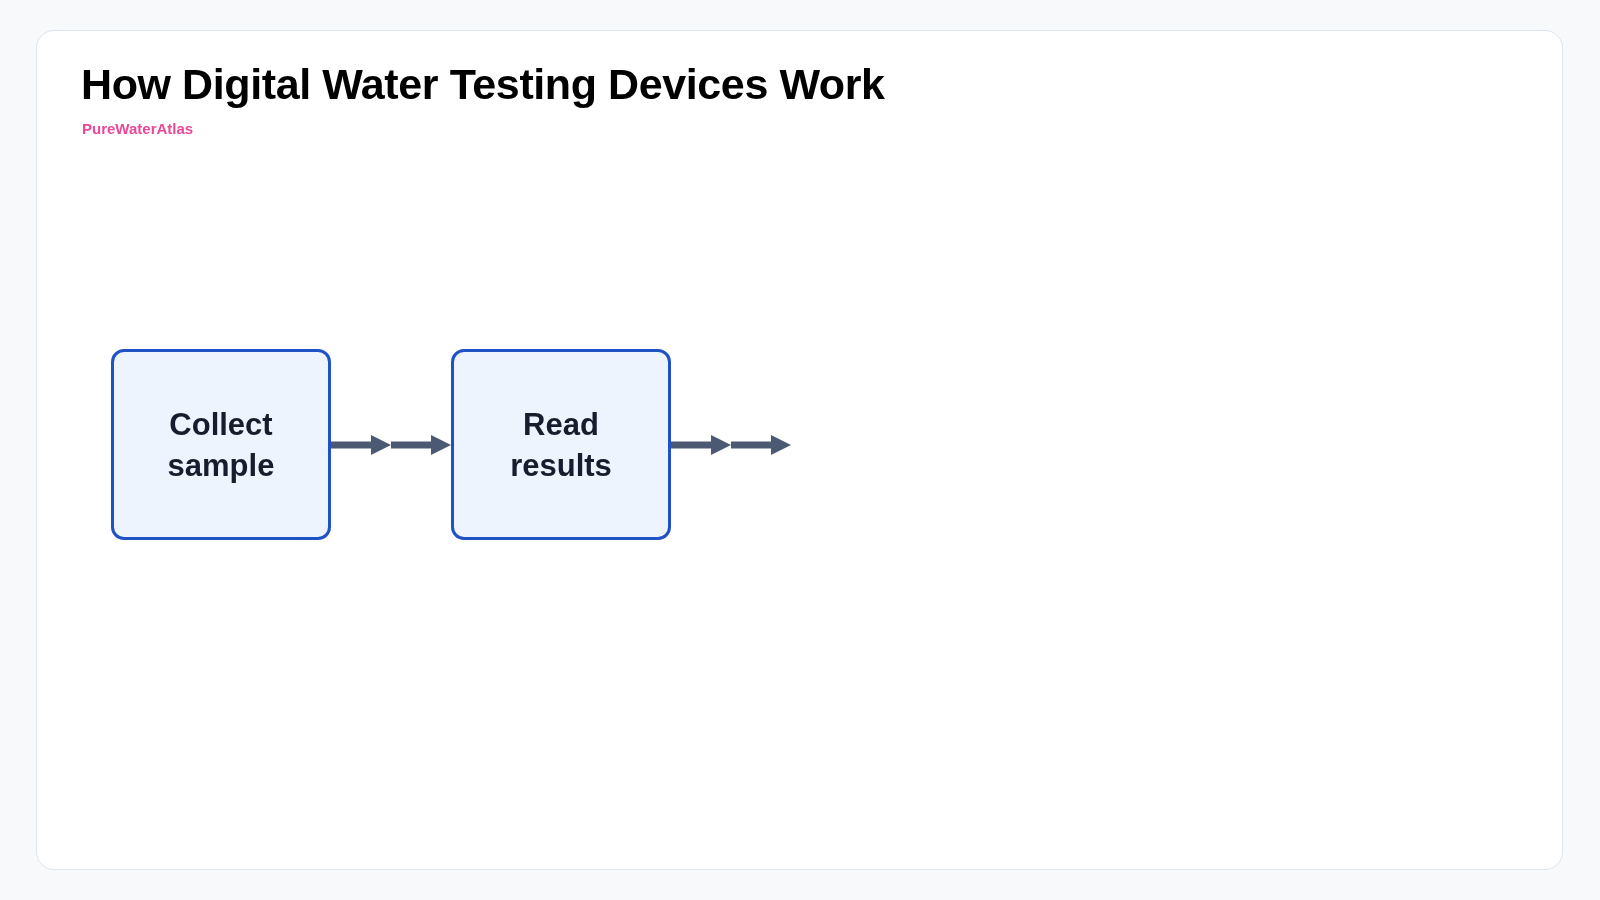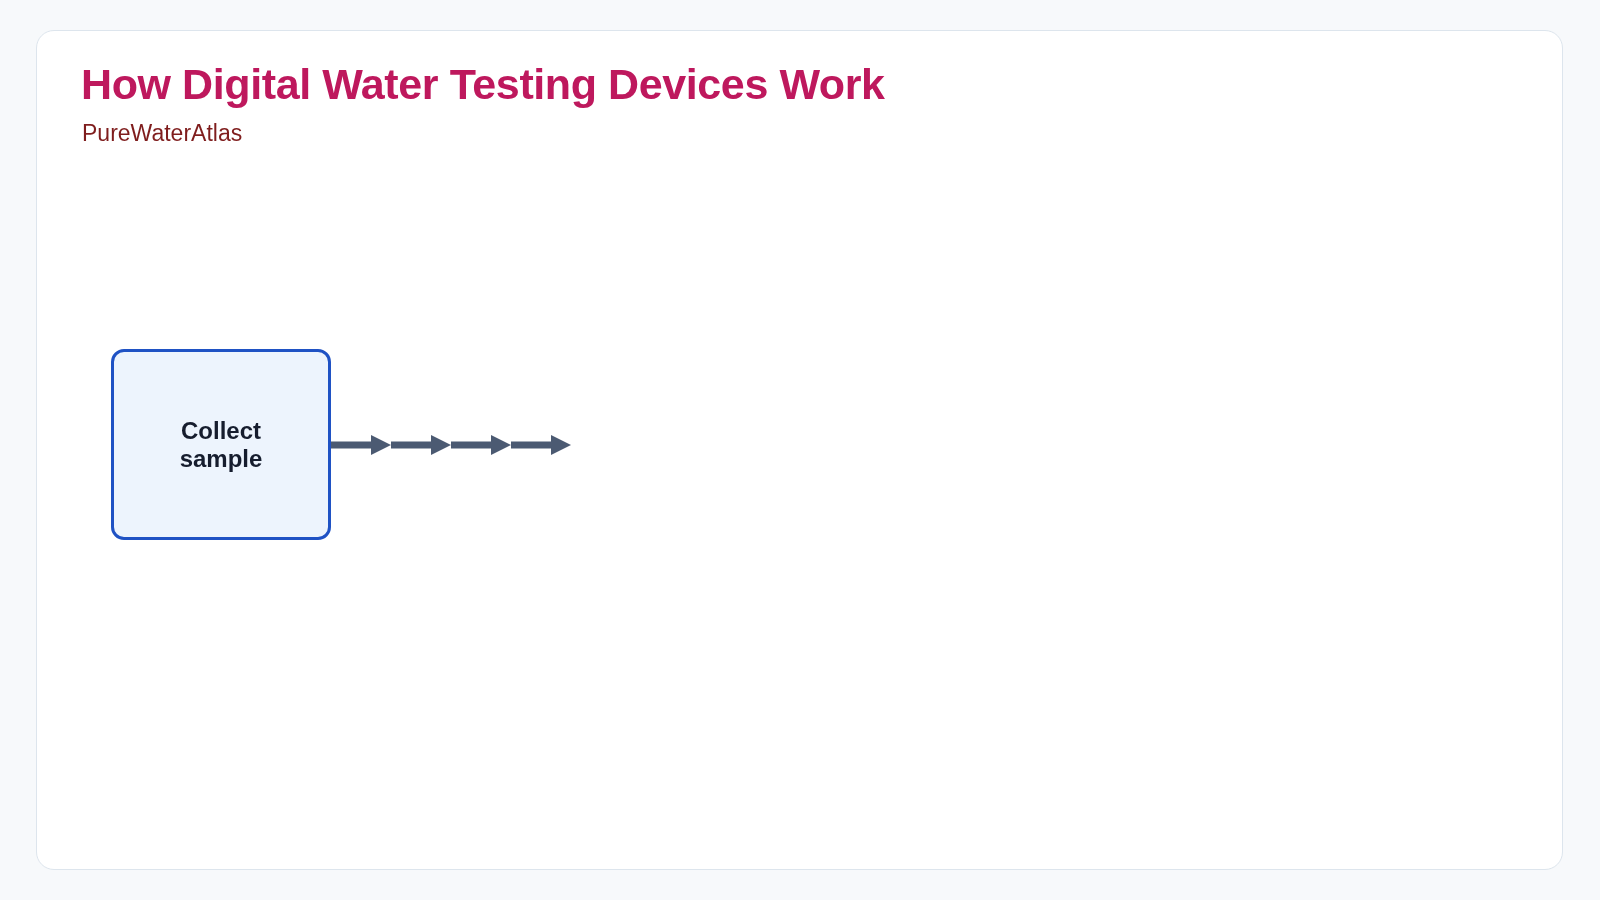--- a/index.html
+++ b/index.html
@@ -40,29 +40,29 @@
     left: 44px;
     top: 28px;
     width: 1400px;
   }
   .page-title {
     margin: 0;
     font-size: 43px;
     font-weight: bold;
     line-height: 1.18;
     letter-spacing: -0.4px;
-    color: #be185d;
+    color: #000000;
     white-space: nowrap;
   }
   .page-subtitle {
     margin: 10px 0 0 1px;
-    font-size: 23px;
-    font-weight: normal;
+    font-size: 15px;
+    font-weight: bold;
     line-height: 1.2;
-    color: #7f1d1d;
+    color: #ec4899;
     white-space: nowrap;
   }
 
   
   .flow {
     position: absolute;
     left: 74px;
     top: 318px;
     width: 1380px;
     height: 191px;
@@ -79,23 +79,23 @@
     flex: 0 0 220px;
     background: #edf4fd;
     border: 3px solid #1f52c4;
     border-radius: 13px;
     display: flex;
     align-items: center;
     justify-content: center;
     text-align: center;
   }
   .node-label {
-    font-size: 24px;
+    font-size: 31px;
     font-weight: bold;
-    line-height: 28px;
+    line-height: 41px;
     color: #161d2e;
     white-space: pre-line;
     padding: 0 6px;
   }
 
   
   .connector {
     flex: 0 0 60px;
     width: 60px;
     height: 30px;
@@ -134,20 +134,24 @@
       </div>
 
 
       <div class="connector">
         <svg width="60" height="24" viewBox="0 0 60 24">
           <rect x="0" y="8.5" width="44" height="7" fill="#4b5a72"></rect>
           <polygon points="40,2 60,12 40,22" fill="#4b5a72"></polygon>
         </svg>
       </div>
 
+      <div class="node">
+        <span class="node-label">Read
+results</span>
+      </div>
 
       <div class="connector">
         <svg width="60" height="24" viewBox="0 0 60 24">
           <rect x="0" y="8.5" width="44" height="7" fill="#4b5a72"></rect>
           <polygon points="40,2 60,12 40,22" fill="#4b5a72"></polygon>
         </svg>
       </div>
 
 
       <div class="connector">

